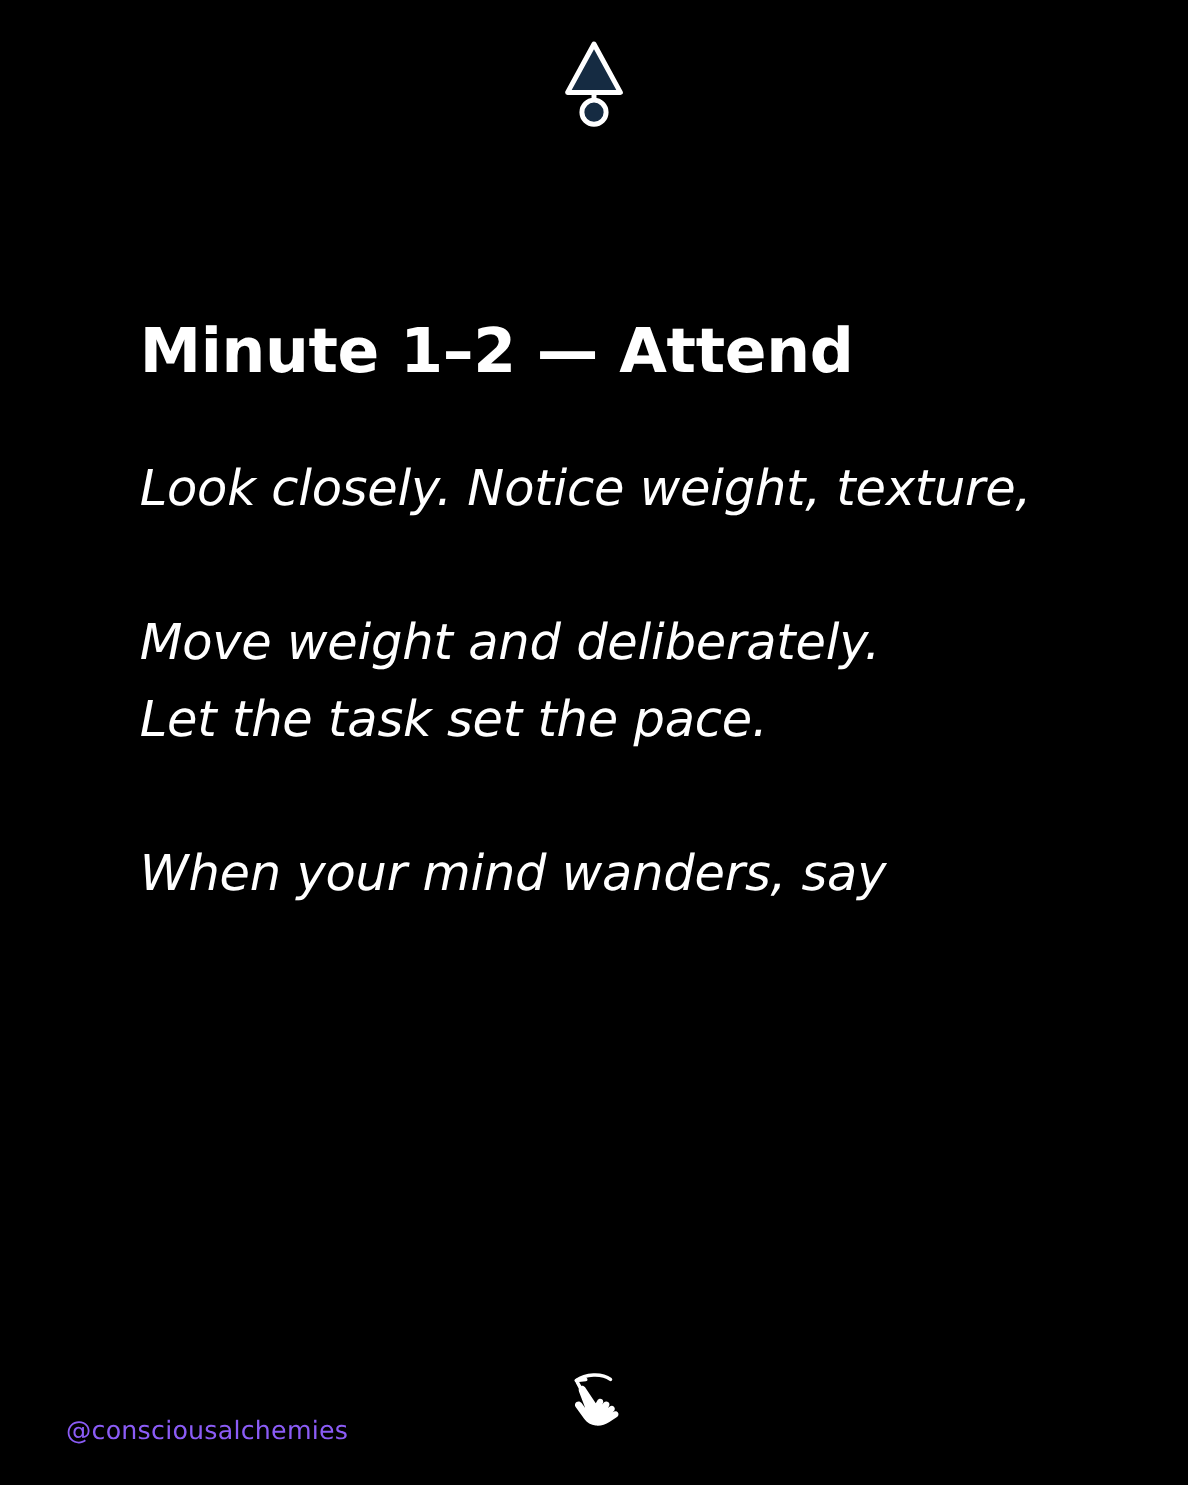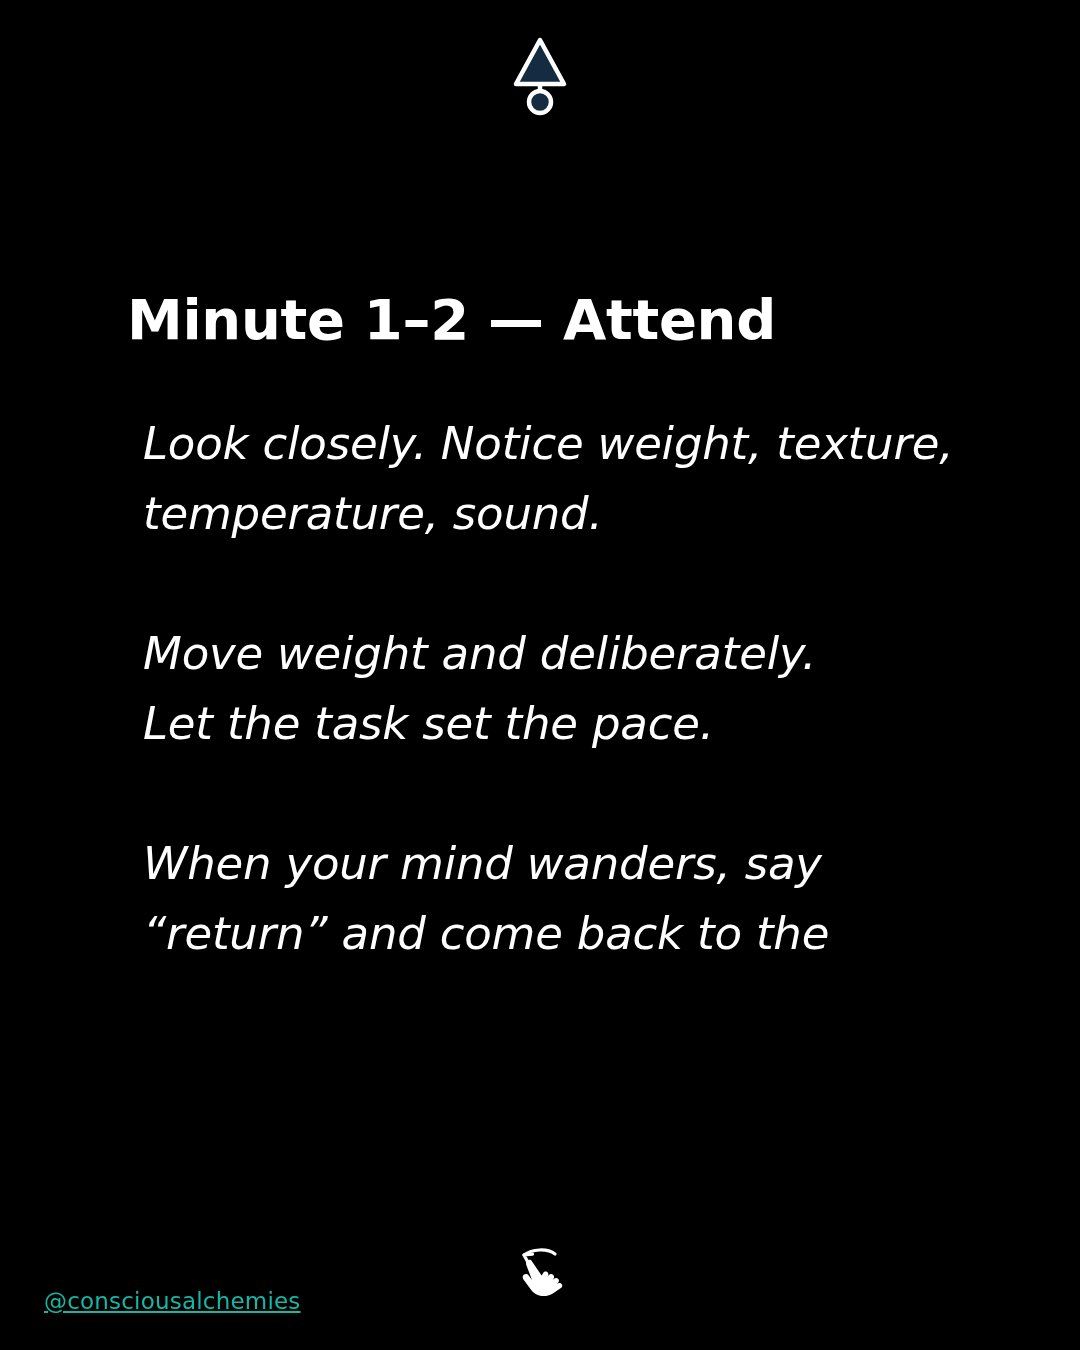--- a/index.html
+++ b/index.html
@@ -57,33 +57,32 @@
     font-style: italic;
     font-size: 45px;
     font-weight: 400;
     line-height: 70px;
     color: #ffffff;
     letter-spacing: -0.2px;
     max-width: 830px;
   }
   .paragraph + .paragraph { margin-top: 70px; }
 
-  .paragraph .line { display: block; margin-left: 16px; }
+  .paragraph .line { display: block; }
 
   
   .handle {
     position: absolute;
-    left: 44px;
+    left: 60px;
     top: 1288px;
     font-family: "DejaVu Sans", "Liberation Sans", sans-serif;
     font-size: 23px;
     font-weight: 400;
-    color: #14b8a6;
+    color: #8b5cf6;
     letter-spacing: 0.2px;
-    text-decoration: underline;
   }
 
   .swipe-hint {
     position: absolute;
     left: 50%;
     top: 1240px;
     transform: translateX(-50%);
     width: 76px;
     height: 76px;
   }
@@ -106,31 +105,29 @@
   </div>
 
   <div class="content">
 
     <h1 class="slide-title">Minute 1–2 — Attend</h1>
 
     <div class="body-block">
 
       <p class="paragraph">
         <span class="line">Look closely. Notice weight, texture,</span>
-        <span class="line">temperature, sound.</span>
       </p>
 
       <p class="paragraph">
         <span class="line">Move weight and deliberately.</span>
         <span class="line">Let the task set the pace.</span>
       </p>
 
       <p class="paragraph">
         <span class="line">When your mind wanders, say</span>
-        <span class="line">“return” and come back to the</span>
       </p>
 
     </div>
   </div>
 
   <div class="handle">@consciousalchemies</div>
 
   <div class="swipe-hint">
     <svg viewBox="0 0 76 76" xmlns="http://www.w3.org/2000/svg">
 

